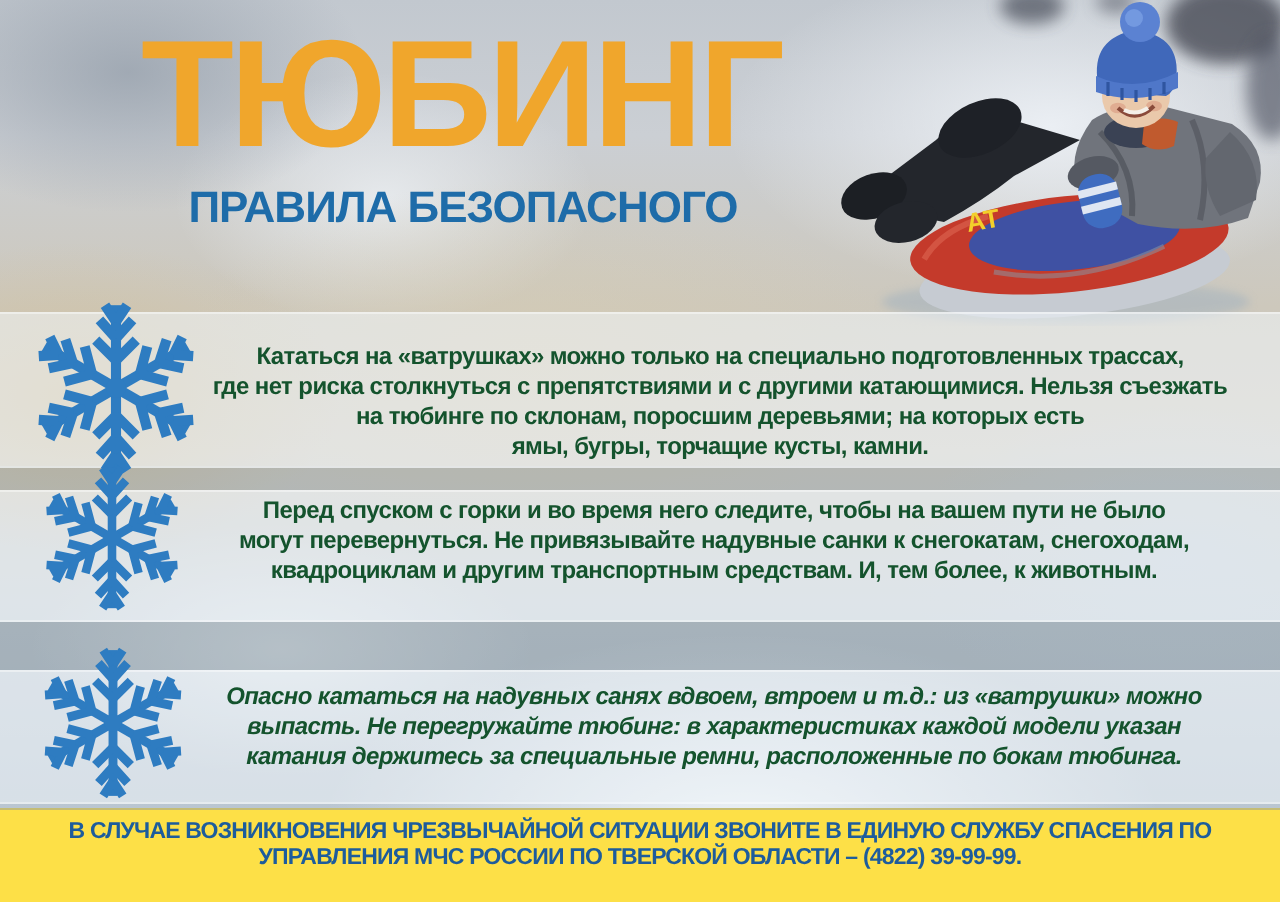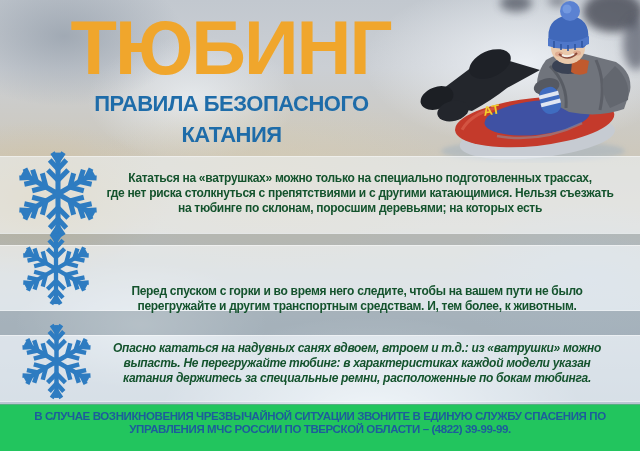--- a/index.html
+++ b/index.html
@@ -46,32 +46,32 @@
   .band-2{top:245px;height:66px;}
   .band-3{top:335px;height:67px;}
 
   .rule-text{
     position:absolute;text-align:center;
     font-size:12px;line-height:15px;font-weight:bold;letter-spacing:-.3px;
     color:#14532d;
   }
   .rule-text .line{display:block;}
   .rule-1{top:171px;left:84px;width:552px;}
-  .rule-2{top:248px;left:78px;width:558px;margin-top:36px;}
+  .rule-2{top:248px;left:78px;width:558px;}
   .rule-3{top:341px;left:78px;width:558px;font-style:italic;}
 
   .flake{position:absolute;}
   .flake-1{left:12px;top:148px;}
   .flake-2{left:17px;top:230px;}
   .flake-3{left:16px;top:321px;}
 
   
   .footer{
     position:absolute;top:404px;left:0;width:640px;height:47px;
-    background:#22c55e;border-top:1px solid rgba(140,152,164,.5);
+    background:#fde047;border-top:1px solid rgba(140,152,164,.5);
     box-sizing:border-box;padding-top:5px;
     text-align:center;color:#1D5C9C;
     font-size:11.5px;line-height:13px;font-weight:bold;letter-spacing:-.4px;
   }
   .footer .line{display:block;}
 
   .photo{position:absolute;top:0;right:0;}
 </style>
 </head>
 <body>
@@ -167,45 +167,46 @@
       <ellipse cx="150" cy="86" rx="13" ry="8" fill="#555962"></ellipse>
       <rect x="140" y="87" width="20" height="27" rx="9" fill="#3f6cc0"></rect>
       <rect x="140" y="93" width="20" height="4" fill="#dfe6f2"></rect>
       <rect x="140" y="101" width="20" height="4" fill="#dfe6f2"></rect>
     </g>
   </svg>
 
   <div class="headline">
     <div class="title">ТЮБИНГ</div>
     <div class="subtitle">ПРАВИЛА БЕЗОПАСНОГО</div>
-    <div class="subtitle">КАТАНИЯ</div>
   </div>
 
   <div class="band band-1"></div>
   <div class="band band-2"></div>
   <div class="band band-3"></div>
 
   <svg class="flake flake-1" viewBox="-50 -50 100 100" width="92" height="92">
       <use href="#flake"></use>
     </svg>
   <svg class="flake flake-2" viewBox="-50 -50 100 100" width="78" height="78">
       <use href="#flake"></use>
     </svg>
   <svg class="flake flake-3" viewBox="-50 -50 100 100" width="81" height="81">
       <use href="#flake"></use>
     </svg>
 
   <div class="rule-text rule-1">
     <span class="line">Кататься на «ватрушках» можно только на специально подготовленных трассах,</span>
     <span class="line">где нет риска столкнуться с препятствиями и с другими катающимися. Нельзя съезжать</span>
     <span class="line">на тюбинге по склонам, поросшим деревьями; на которых есть</span>
+    <span class="line">ямы, бугры, торчащие кусты, камни.</span>
   </div>
   <div class="rule-text rule-2">
     <span class="line">Перед спуском с горки и во время него следите, чтобы на вашем пути не было</span>
-    <span class="line">перегружайте и другим транспортным средствам. И, тем более, к животным.</span>
+    <span class="line">могут перевернуться. Не привязывайте надувные санки к снегокатам, снегоходам,</span>
+    <span class="line">квадроциклам и другим транспортным средствам. И, тем более, к животным.</span>
   </div>
   <div class="rule-text rule-3">
     <span class="line">Опасно кататься на надувных санях вдвоем, втроем и т.д.: из «ватрушки» можно</span>
     <span class="line">выпасть. Не перегружайте тюбинг: в характеристиках каждой модели указан</span>
     <span class="line">катания держитесь за специальные ремни, расположенные по бокам тюбинга.</span>
   </div>
 
   <div class="footer">
     <span class="line">В СЛУЧАЕ ВОЗНИКНОВЕНИЯ ЧРЕЗВЫЧАЙНОЙ СИТУАЦИИ ЗВОНИТЕ В ЕДИНУЮ СЛУЖБУ СПАСЕНИЯ ПО</span>
     <span class="line">УПРАВЛЕНИЯ МЧС РОССИИ ПО ТВЕРСКОЙ ОБЛАСТИ – (4822) 39-99-99.</span>

